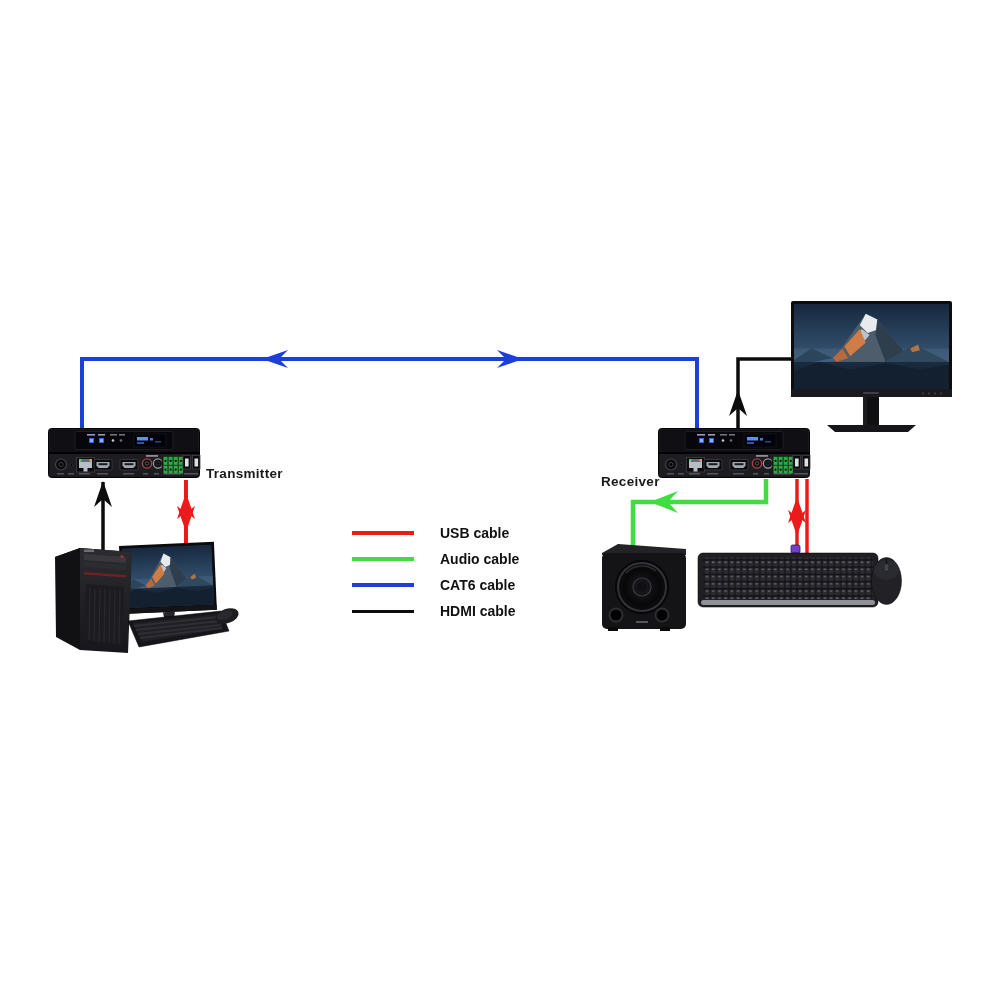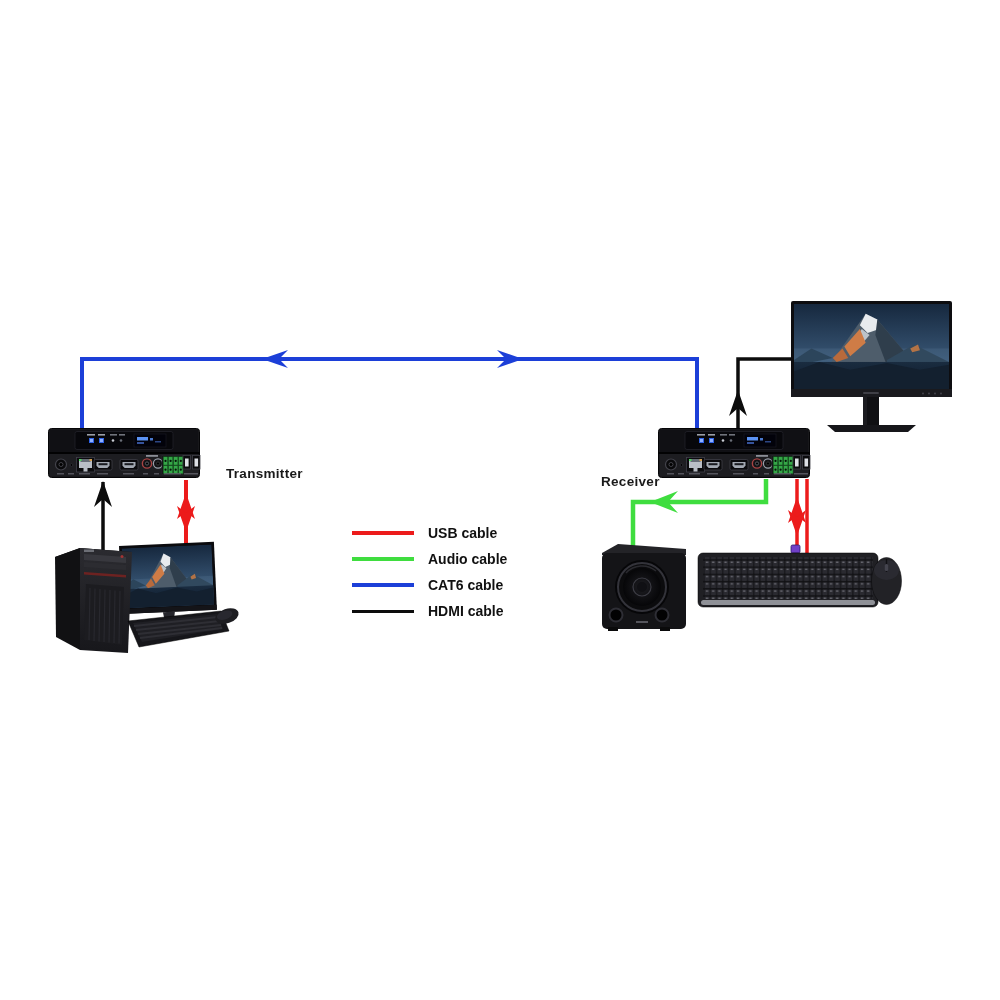--- a/index.html
+++ b/index.html
@@ -25,21 +25,21 @@
     display:flex;flex-direction:column;row-gap:8px;
   }
   .legend-row{
     display:flex;align-items:center;height:18px;
   }
   .swatch{
     display:inline-block;width:62px;height:4px;margin-right:14px;background:#000;
   }
   .swatch.thin{height:3px;}
   .legend-label{
-    font-size:14px;font-weight:bold;color:#111;white-space:nowrap;
+    font-size:14px;font-weight:bold;color:#111;white-space:nowrap;margin-left:12px;
   }
 </style>
 </head>
 <body>
 
 <div id="canvas">
 
 <svg id="diagram-svg" width="1000" height="1000" viewBox="0 0 1000 1000">
   <defs>
     <linearGradient id="skyGrad" x1="0" y1="0" x2="0" y2="1">
@@ -278,21 +278,21 @@
     <rect x="5" y="4" width="170" height="42" fill="url(#keysPat)"></rect>
   </g>
   <g transform="translate(871,557)">
     <ellipse cx="15.5" cy="24" rx="15" ry="23.5" fill="#222226" stroke="#0a0a0c" stroke-width="0.5"></ellipse>
     <ellipse cx="15.5" cy="13" rx="12.5" ry="10" fill="#2e2e35" opacity="0.75"></ellipse>
     <path d="M15.5,2 V15" stroke="#101014" stroke-width="1.4"></path>
     <rect x="13.8" y="7" width="3.4" height="7" rx="1.6" fill="#44444e"></rect>
   </g>
 </svg>
 
-<div class="dev-label" style="left:206px;top:466px;margin-left:20px;">Transmitter</div>
+<div class="dev-label" style="left:206px;top:466px;">Transmitter</div>
 <div class="dev-label" style="left:601px;top:474px;">Receiver</div>
 
 <div class="legend">
   <div class="legend-row">
     <span class="swatch" style="background-color: rgb(236, 27, 27);"></span>
     <span class="legend-label">USB cable</span>
   </div>
   <div class="legend-row">
     <span class="swatch" style="background-color: rgb(63, 221, 63);"></span>
     <span class="legend-label">Audio cable</span>

